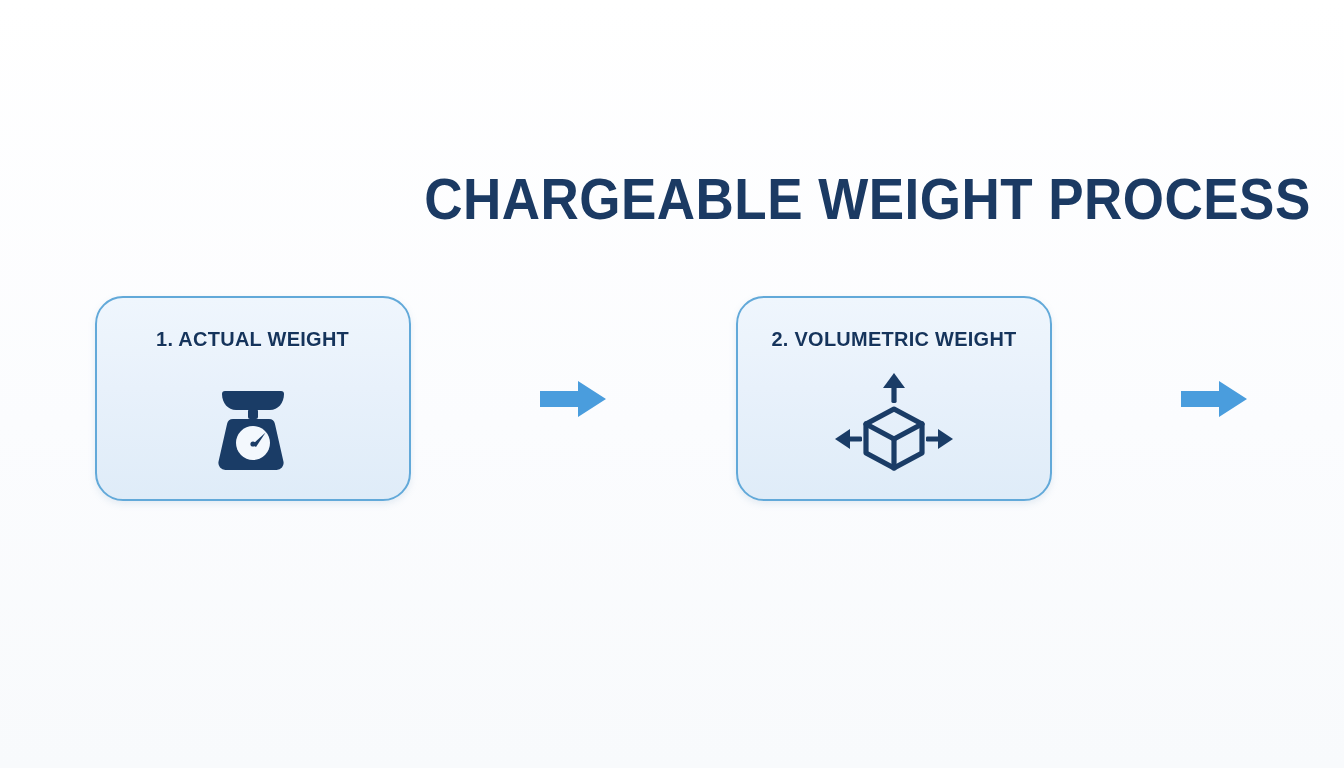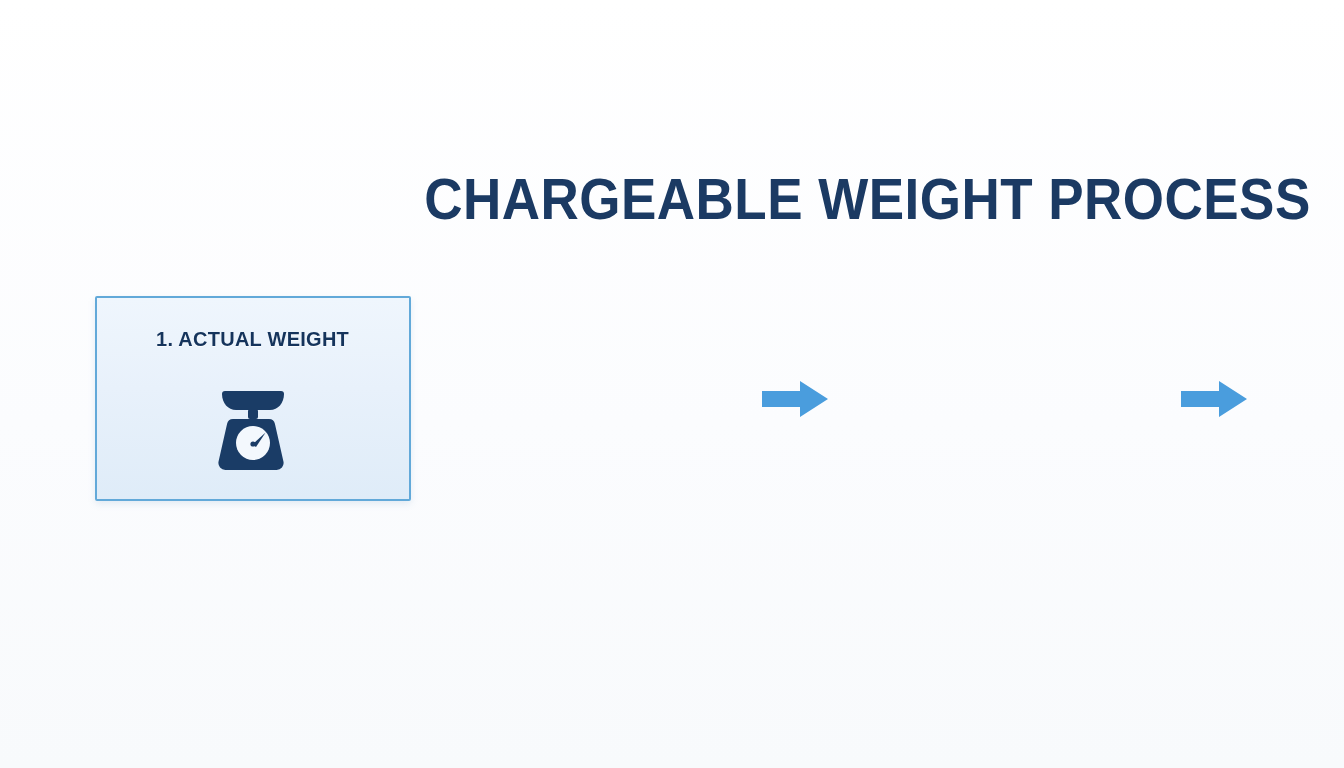--- a/index.html
+++ b/index.html
@@ -58,21 +58,21 @@
     display:flex;
     align-items:center;
     justify-content:space-between;
   }
 
   
   .card {
     width:316px;
     height:205px;
     border:2px solid #62a9d9;
-    border-radius:2px;
+    border-radius:28px;
     background:linear-gradient(180deg,#eff6fd 0%,#e8f1fb 45%,#dfecf8 100%);
     box-shadow:0 3px 7px rgba(120,160,195,0.18);
     display:flex;
     flex-direction:column;
     align-items:center;
     position:relative;
     flex:0 0 auto;
   }
 
   .card-label {
@@ -142,20 +142,45 @@
       </svg>
     </div>
   </div>
 
   <div class="arrow">
     <svg width="70" height="40" viewBox="0 0 70 40" aria-hidden="true">
       <path d="M2 12 H40 V2 L68 20 L40 38 V28 H2 Z" fill="#4a9ddd"></path>
     </svg>
   </div>
 
+  <div class="card">
+    <div class="card-label">2. VOLUMETRIC WEIGHT</div>
+    <div class="card-icon">
+      <svg width="120" height="112" viewBox="0 0 120 112" aria-hidden="true">
+        <g fill="none" stroke="#1a3c66" stroke-width="5.2" stroke-linejoin="round" stroke-linecap="round">
+
+          <path d="M60 38 L88 53 L88 82 L60 97 L32 82 L32 53 Z"></path>
+
+          <path d="M32 53 L60 68 L88 53"></path>
+          <path d="M60 68 L60 97"></path>
+        </g>
+        <g fill="#1a3c66">
+
+          <rect x="57.4" y="10" width="5.2" height="22" rx="1.4"></rect>
+          <path d="M60 2 L71 17 H49 Z"></path>
+
+          <rect x="8" y="65.4" width="20" height="5.2" rx="1.4"></rect>
+          <path d="M1 68 L16 58 V78 Z"></path>
+
+          <rect x="92" y="65.4" width="20" height="5.2" rx="1.4"></rect>
+          <path d="M119 68 L104 58 V78 Z"></path>
+        </g>
+      </svg>
+    </div>
+  </div>
 
   <div class="arrow">
     <svg width="70" height="40" viewBox="0 0 70 40" aria-hidden="true">
       <path d="M2 12 H40 V2 L68 20 L40 38 V28 H2 Z" fill="#4a9ddd"></path>
     </svg>
   </div>
 
 
 </div>
 

